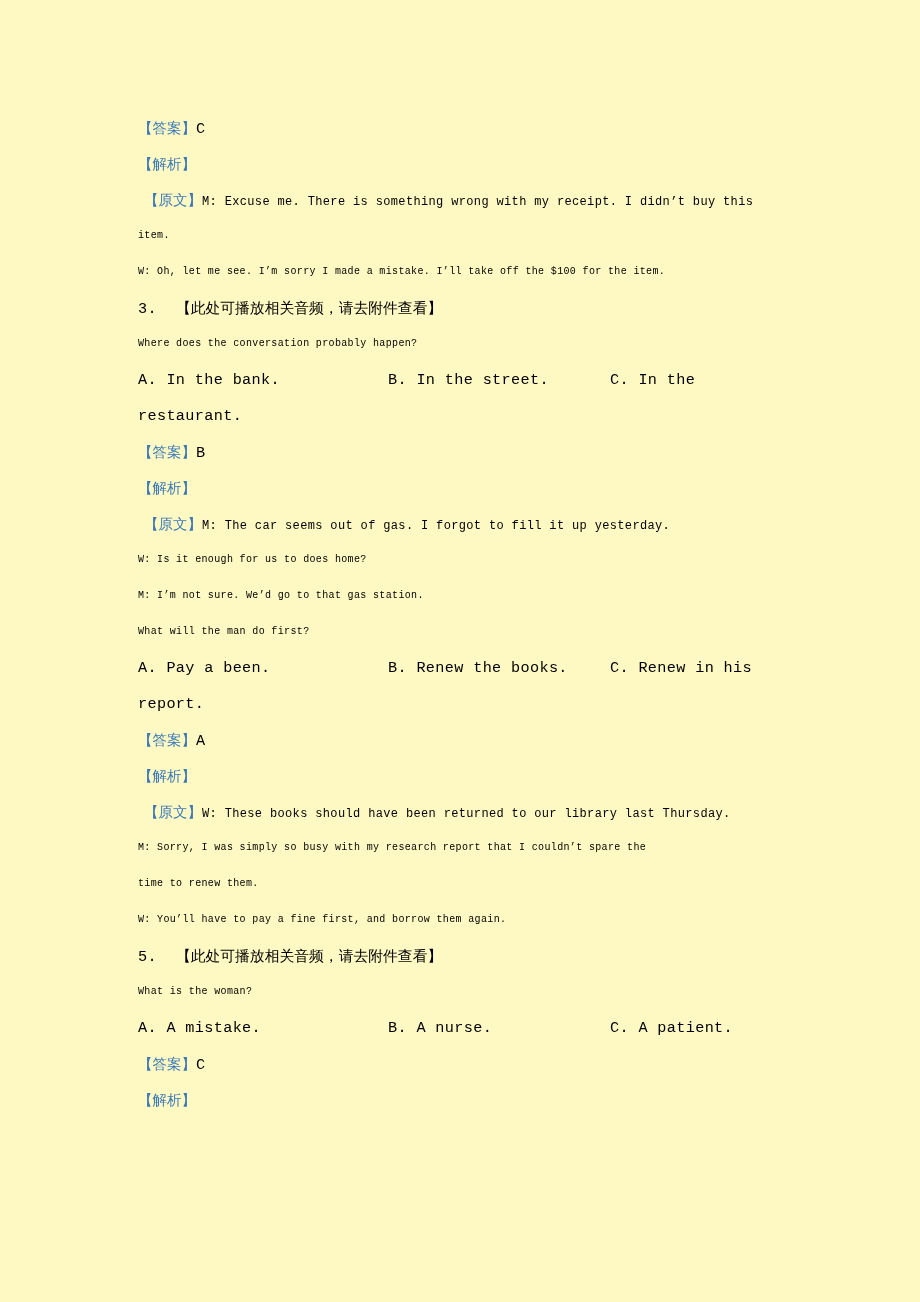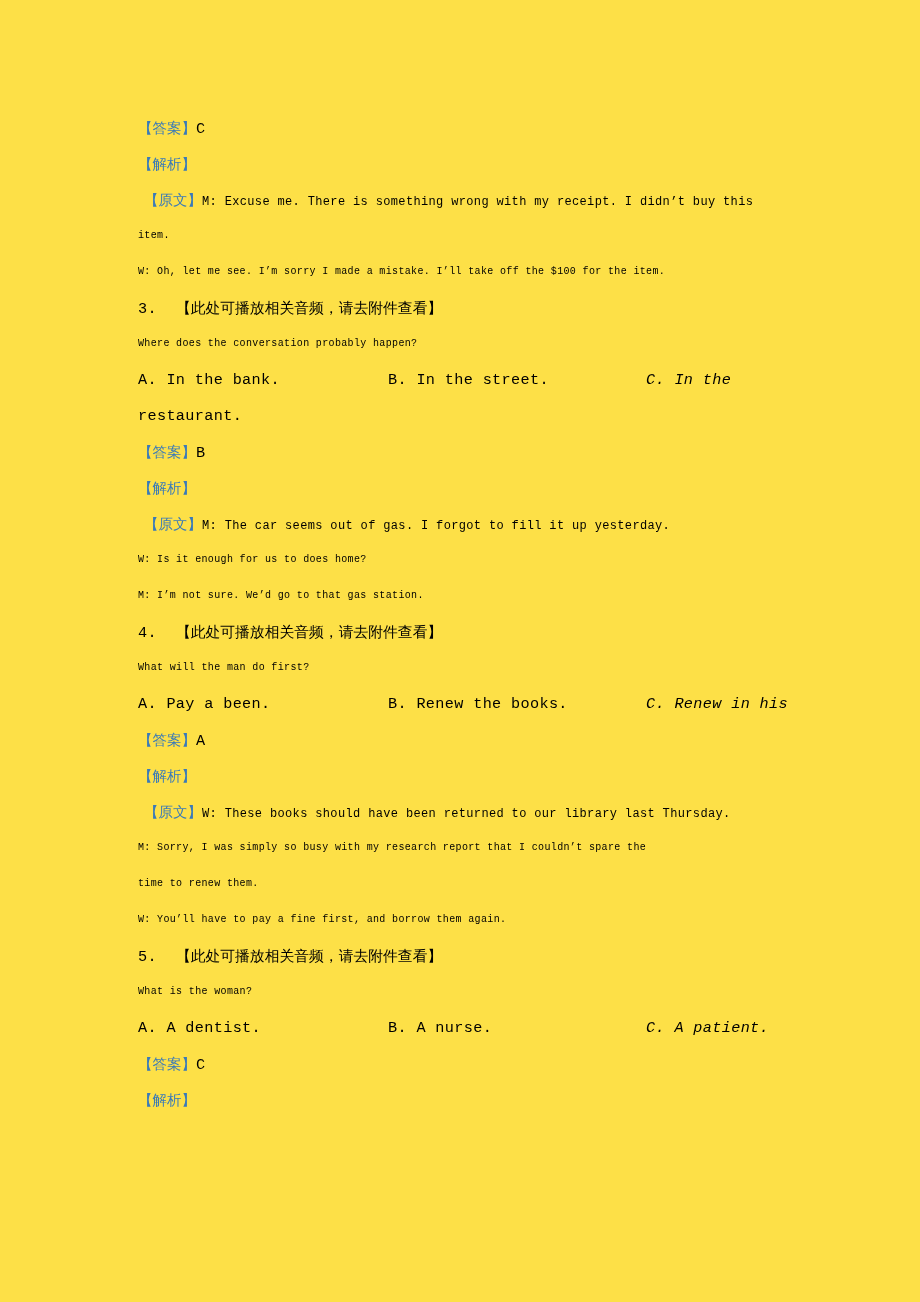--- a/index.html
+++ b/index.html
@@ -16,21 +16,21 @@
     color: #000000;
     -webkit-font-smoothing: none;
   }
 
   .page {
     position: absolute;
     left: 0;
     top: 0;
     width: 920px;
     height: 1302px;
-    background: #fde047;
+    background: #fef9c3;
   }
 
   .content {
     position: absolute;
     left: 138px;
     top: 110px;
     width: 664px;
   }
 
   
@@ -105,21 +105,21 @@
     font-size: 15.2px;
     letter-spacing: 0.35px;
   }
   .opt {
     position: absolute;
     top: 0;
     white-space: pre;
   }
   .opt-a { left: 0px; }
   .opt-b { left: 250px; }
-  .opt-c { left: 508px; font-style: italic; }
+  .opt-c { left: 472px; }
 
   .wrap {
     height: 36px;
     line-height: 36px;
     white-space: pre;
     font-size: 15.2px;
     letter-spacing: 0.35px;
   }
 </style>
 </head>
@@ -148,45 +148,45 @@
     <div class="wrap">restaurant.</div>
 
     <div class="tagline"><span class="tag">【答案】</span><span class="after">B</span></div>
 
     <div class="tagline"><span class="tag">【解析】</span></div>
 
     <div class="script-first"><span class="tag">【原文】</span><span class="body">M: The car seems out of gas. I forgot to fill it up yesterday.</span></div>
     <div class="line">W: Is it enough for us to does home?</div>
     <div class="line">M: I’m not sure. We’d go to that gas station.</div>
 
-    <div class="qhead"><span class="num">4.</span><span class="num">  </span><span class="cjk">【此处可播放相关音频，请去附件查看】</span></div>
 
     <div class="line">What will the man do first?</div>
 
     <div class="options">
       <span class="opt opt-a">A. Pay a been.</span>
       <span class="opt opt-b">B. Renew the books.</span>
       <span class="opt opt-c">C. Renew in his</span>
     </div>
+    <div class="wrap">report.</div>
 
     <div class="tagline"><span class="tag">【答案】</span><span class="after">A</span></div>
 
     <div class="tagline"><span class="tag">【解析】</span></div>
 
     <div class="script-first"><span class="tag">【原文】</span><span class="body">W: These books should have been returned to our library last Thursday.</span></div>
     <div class="line">M: Sorry, I was simply so busy with my research report that I couldn’t spare the</div>
     <div class="line">time to renew them.</div>
     <div class="line">W: You’ll have to pay a fine first, and borrow them again.</div>
 
     <div class="qhead"><span class="num">5.</span><span class="num">  </span><span class="cjk">【此处可播放相关音频，请去附件查看】</span></div>
 
     <div class="line">What is the woman?</div>
 
     <div class="options">
-      <span class="opt opt-a">A. A dentist.</span>
+      <span class="opt opt-a">A. A mistake.</span>
       <span class="opt opt-b">B. A nurse.</span>
       <span class="opt opt-c">C. A patient.</span>
     </div>
 
     <div class="tagline"><span class="tag">【答案】</span><span class="after">C</span></div>
 
     <div class="tagline"><span class="tag">【解析】</span></div>
 
   </div>
 </div>

